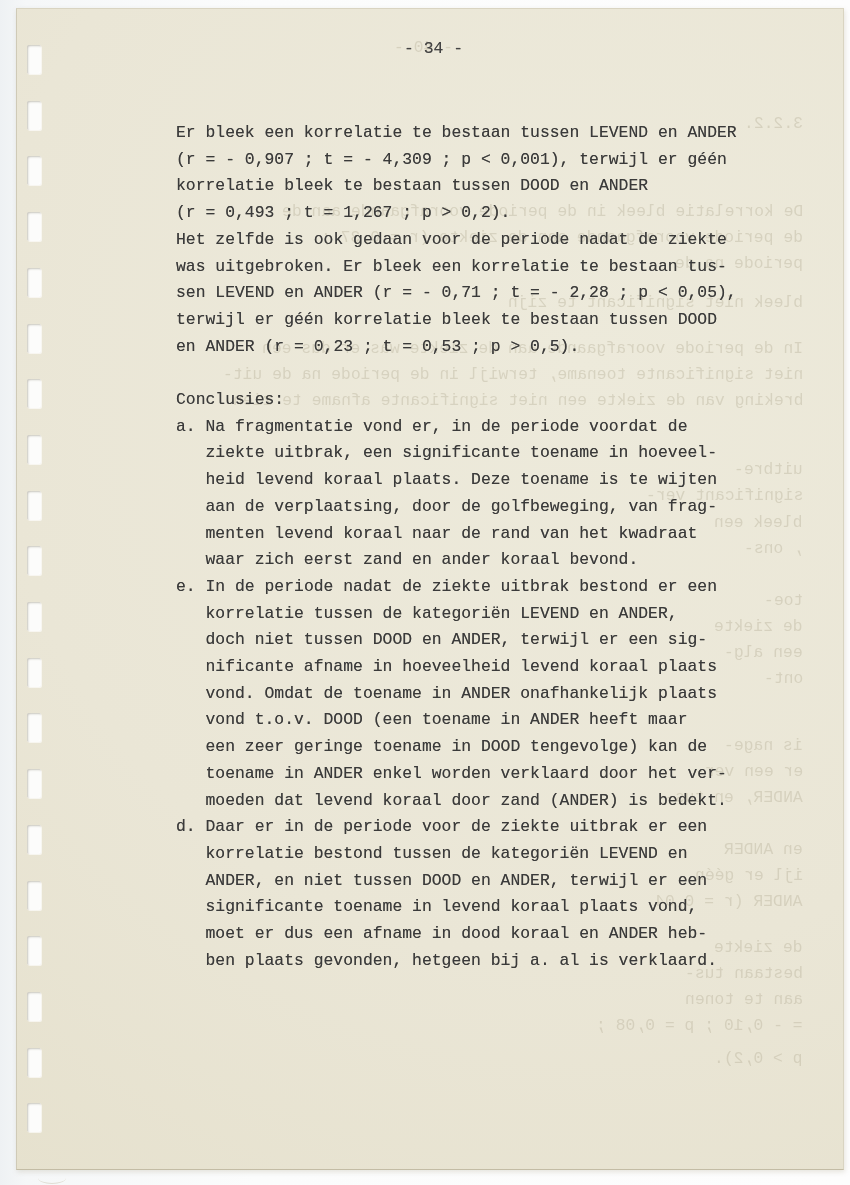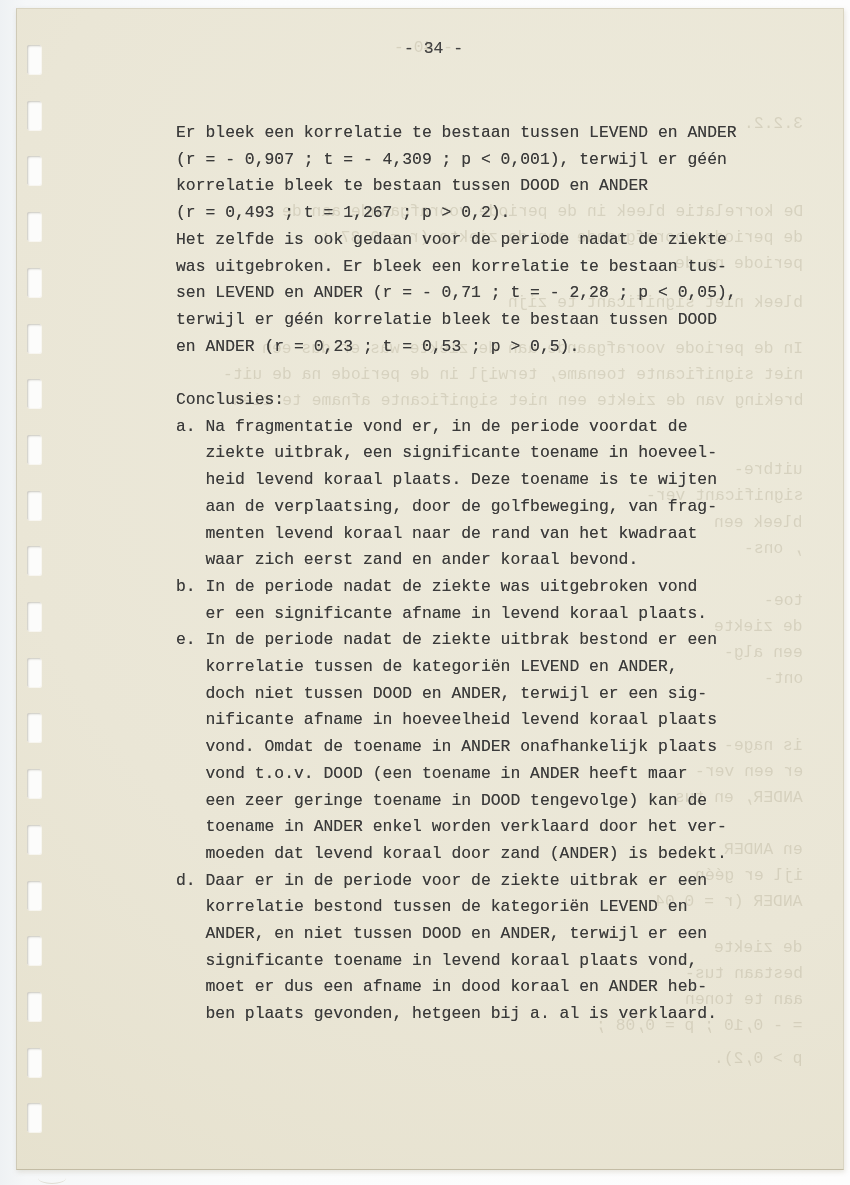--- a/index.html
+++ b/index.html
@@ -130,22 +130,20 @@
 
       <div class="block heading">Conclusies:</div>
 
       <div class="citem"><span>a. </span><span>Na fragmentatie vond er, in de periode voordat de
 ziekte uitbrak, een significante toename in hoeveel-
 heid levend koraal plaats. Deze toename is te wijten
 aan de verplaatsing, door de golfbeweging, van frag-
 menten levend koraal naar de rand van het kwadraat
 waar zich eerst zand en ander koraal bevond.</span></div>
 
-      <div class="citem"><span>b. </span><span>In de periode nadat de ziekte was uitgebroken vond
-er een significante afname in levend koraal plaats.</span></div>
 
 
       <div class="citem"><span>e. </span><span>In de periode nadat de ziekte uitbrak bestond er een
 korrelatie tussen de kategoriën LEVEND en ANDER,
 doch niet tussen DOOD en ANDER, terwijl er een sig-
 nificante afname in hoeveelheid levend koraal plaats
 vond. Omdat de toename in ANDER onafhankelijk plaats
 vond t.o.v. DOOD (een toename in ANDER heeft maar
 een zeer geringe toename in DOOD tengevolge) kan de
 toename in ANDER enkel worden verklaard door het ver-

